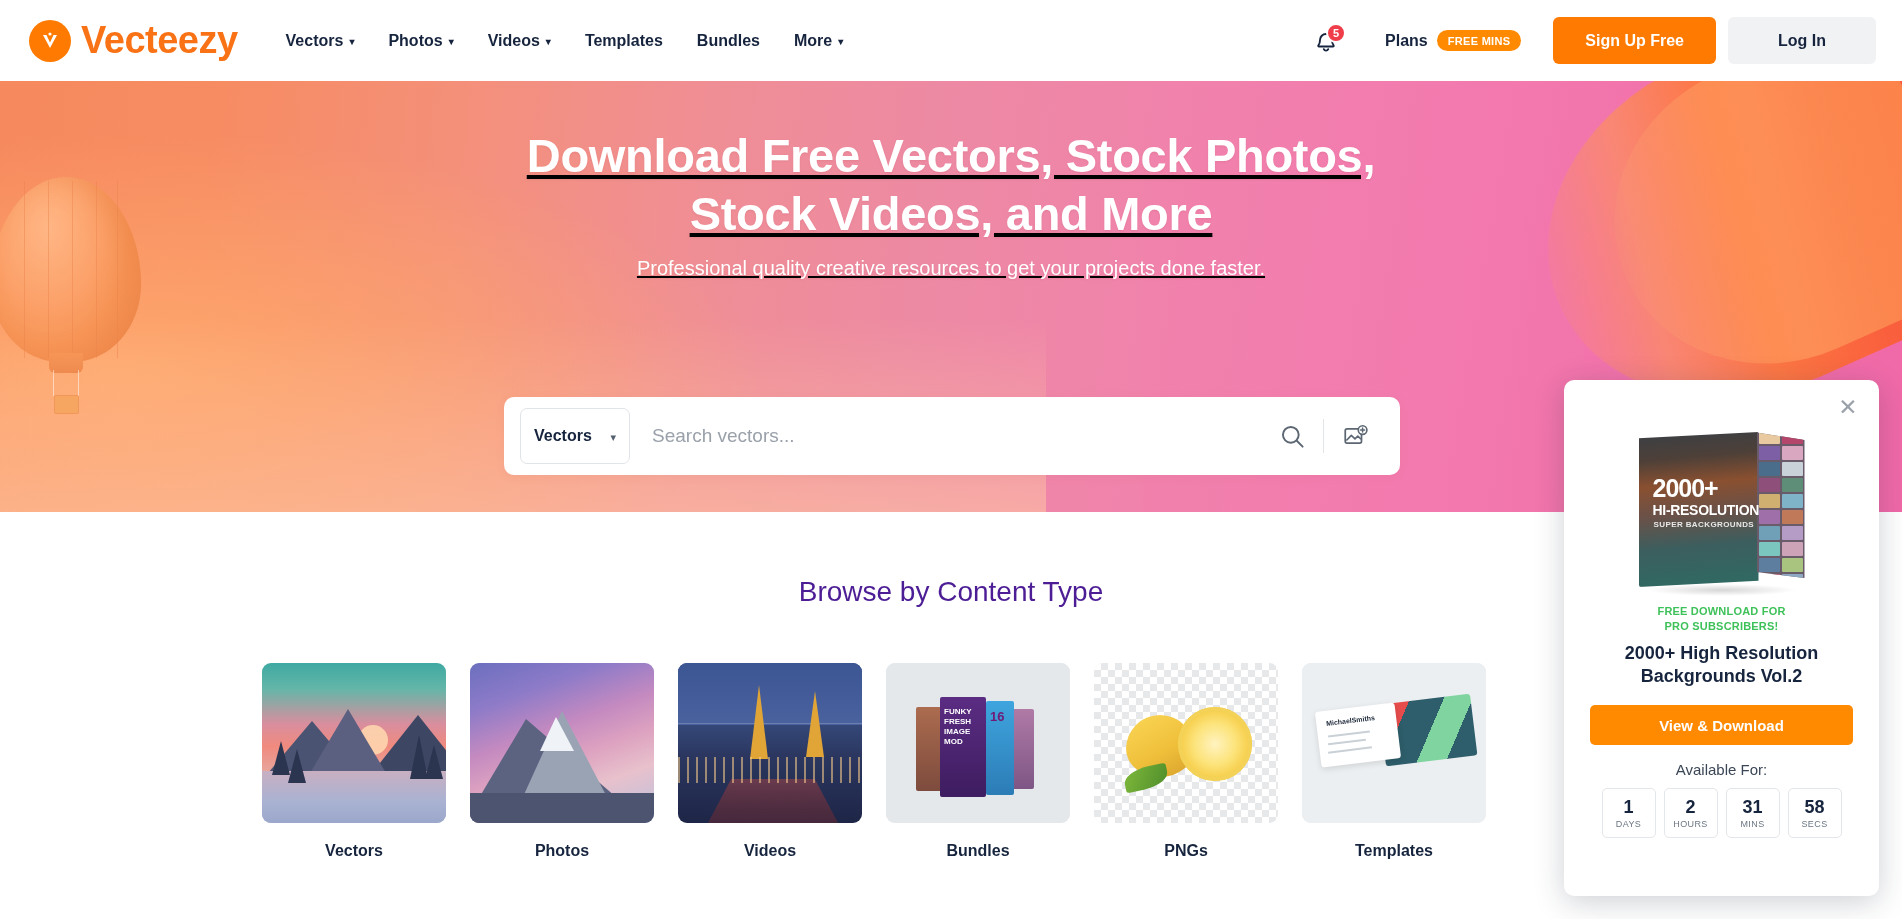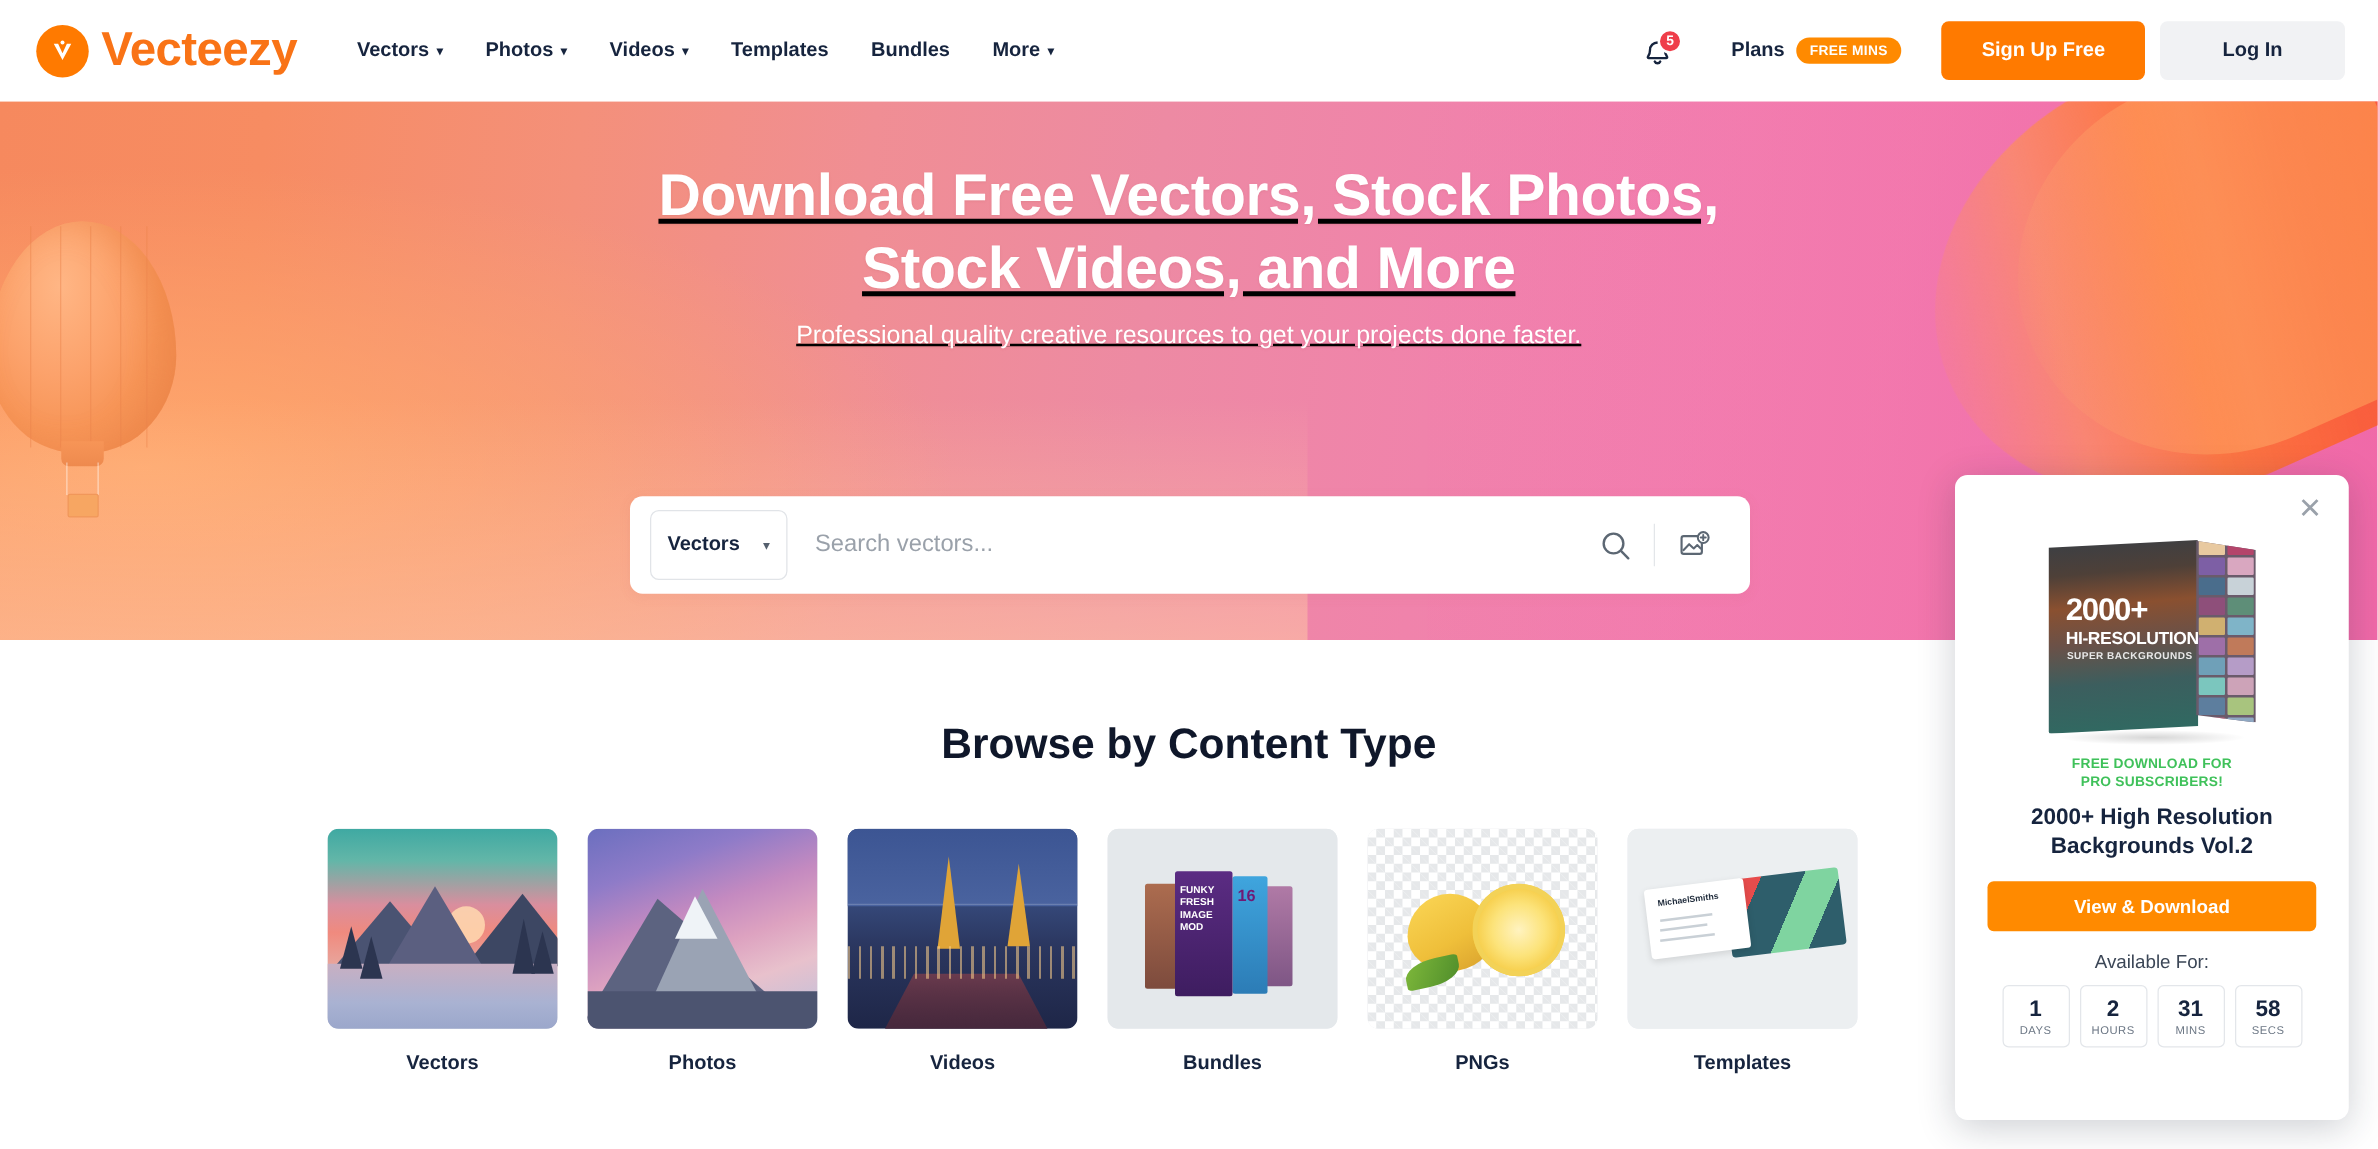--- a/index.html
+++ b/index.html
@@ -199,21 +199,21 @@
   }
   .search-input::placeholder { color: #9AA1AA; }
   .search-actions { display: flex; align-items: center; gap: 0; margin-right: 22px; }
   .icon-btn { width: 46px; height: 46px; display: flex; align-items: center; justify-content: center; cursor: pointer; }
   .v-divider { width: 1px; height: 34px; background: #E3E6E9; margin: 0 8px; }
 
   
   .browse-title {
     position: absolute; top: 576px; left: 0; width: 100%;
     text-align: center;
-    font-size: 34px; font-weight: 700; color: #0f172a;
+    font-size: 28px; font-weight: 400; color: #4c1d95;
   }
   .cards {
     position: absolute; top: 663px; left: 262px;
     display: flex; gap: 24px;
   }
   .card { width: 184px; cursor: pointer; }
   .card-thumb {
     width: 184px; height: 160px; border-radius: 9px; overflow: hidden;
     position: relative; background: #E9ECEF;
   }

